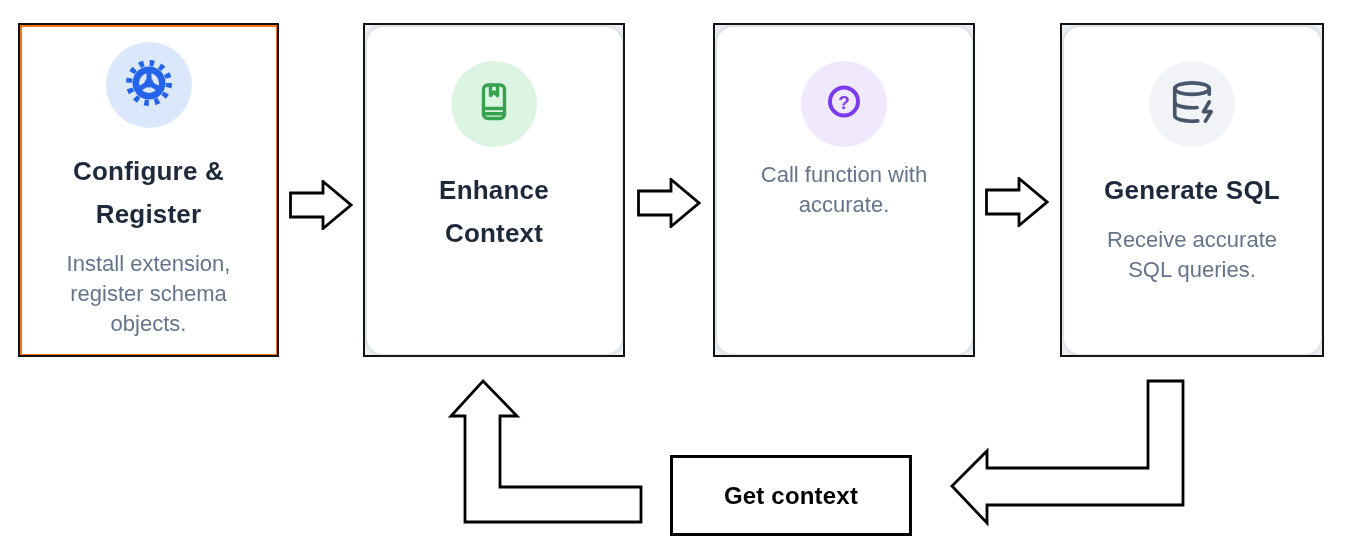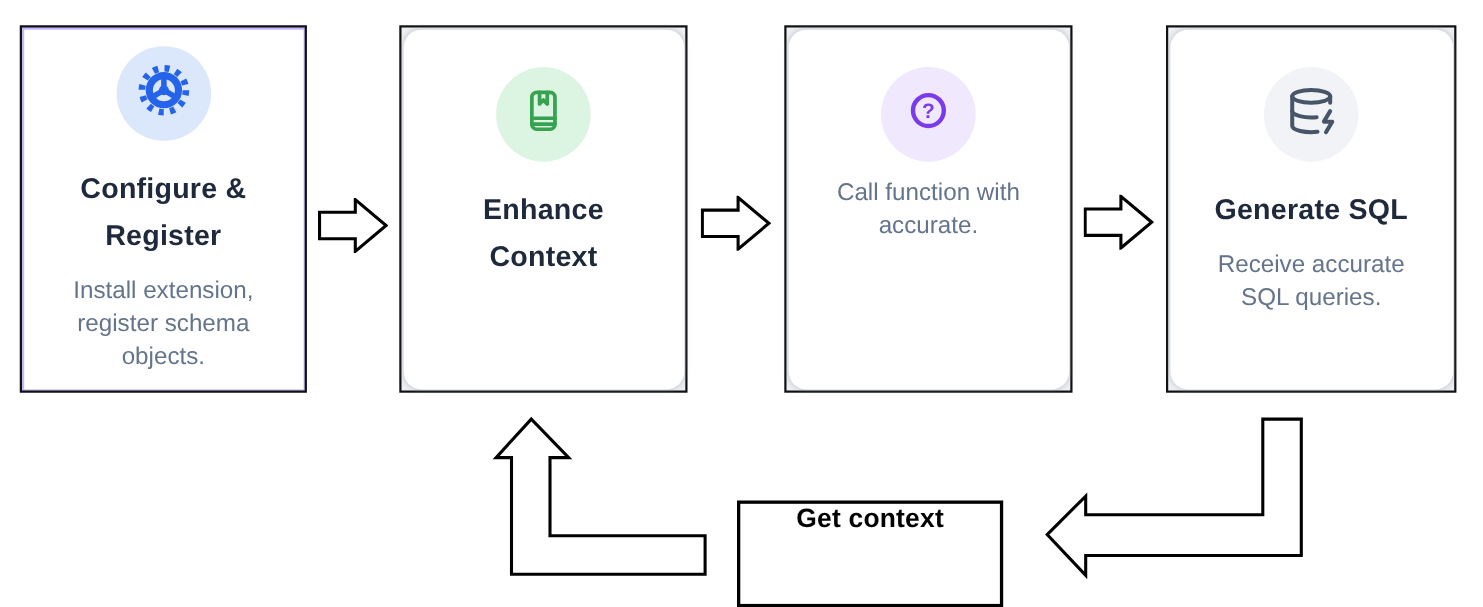--- a/index.html
+++ b/index.html
@@ -9,21 +9,21 @@
     width:1348px; height:552px;
     background:#ffffff;
     font-family:"Liberation Sans", sans-serif;
     overflow:hidden;
   }
 
   
   .card {
     position:absolute; top:23px; height:334px;
     border:2.5px solid #111111;
-    background:#c4b5fd;
+    background:#f97316;
   }
   .card.tinted { background:#edeff2; }
   .card-inner {
     position:absolute; inset:1.5px;
     background:#ffffff;
     display:flex; flex-direction:column; align-items:center;
     text-align:center;
     padding-top:34px;
   }
   .card-inner.rounded {
@@ -63,24 +63,24 @@
   .abs { position:absolute; }
   #flow-arrow-1 { left:289px; top:180px; }
   #flow-arrow-2 { left:637px; top:178px; }
   #flow-arrow-3 { left:985px; top:177px; }
   #loop-arrow-up   { left:445px; top:375px; }
   #loop-arrow-left { left:945px; top:375px; }
 
   
   #get-context-box {
     position:absolute; left:670px; top:455px;
-    width:242px; height:97px;
+    width:242px; height:81px;
     border:3px solid #000000;
     background:#ffffff;
-    display:flex; justify-content:center;
+    display:flex; align-items:center; justify-content:center;
     font-size:24px; font-weight:700; color:#000000;
     letter-spacing:0.2px;
   }
 </style>
 </head>
 <body>
 
 <div id="canvas">
 
   <div class="card" id="card-1">

